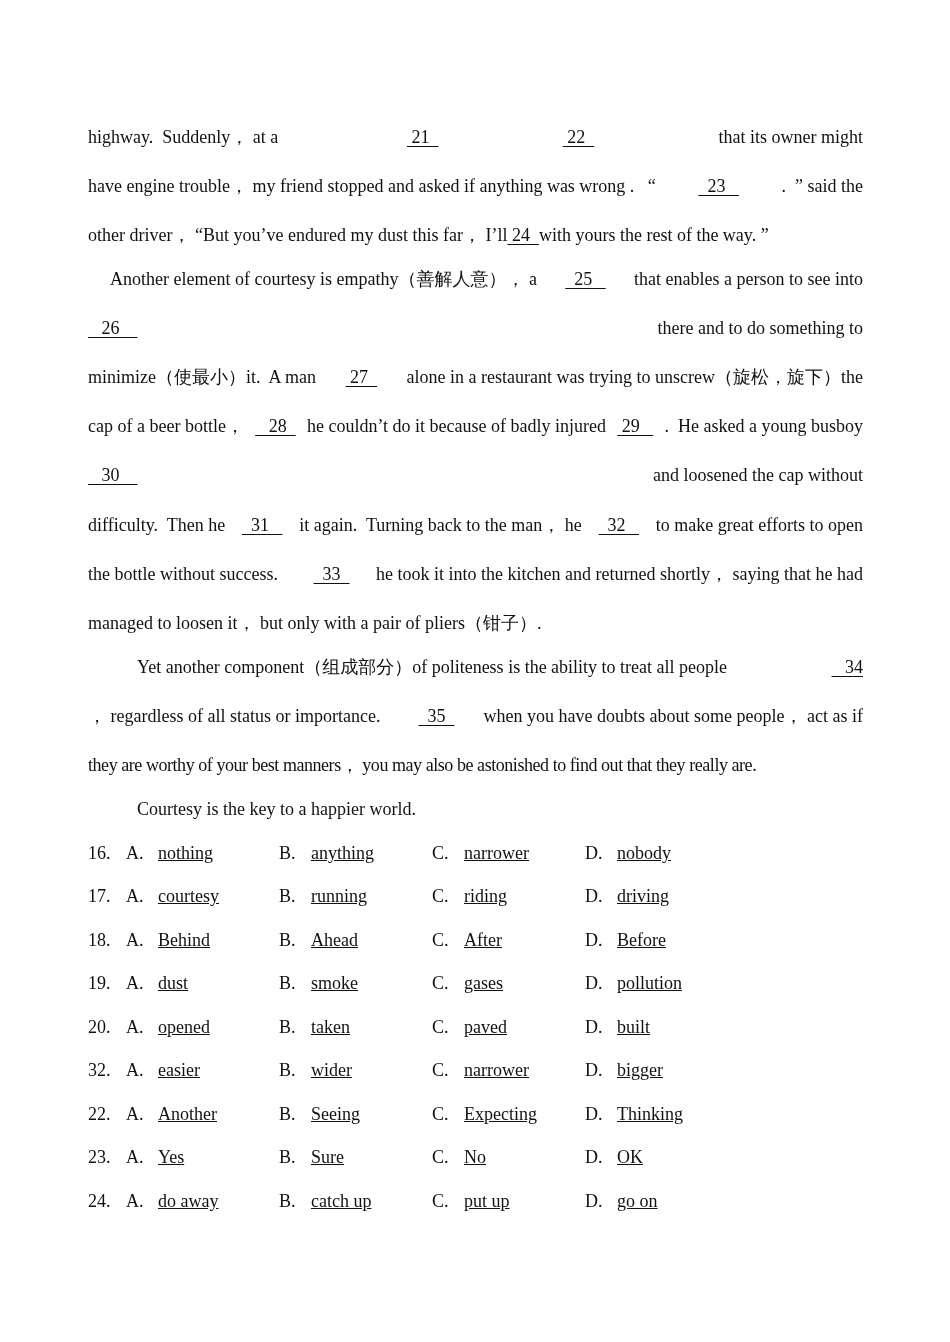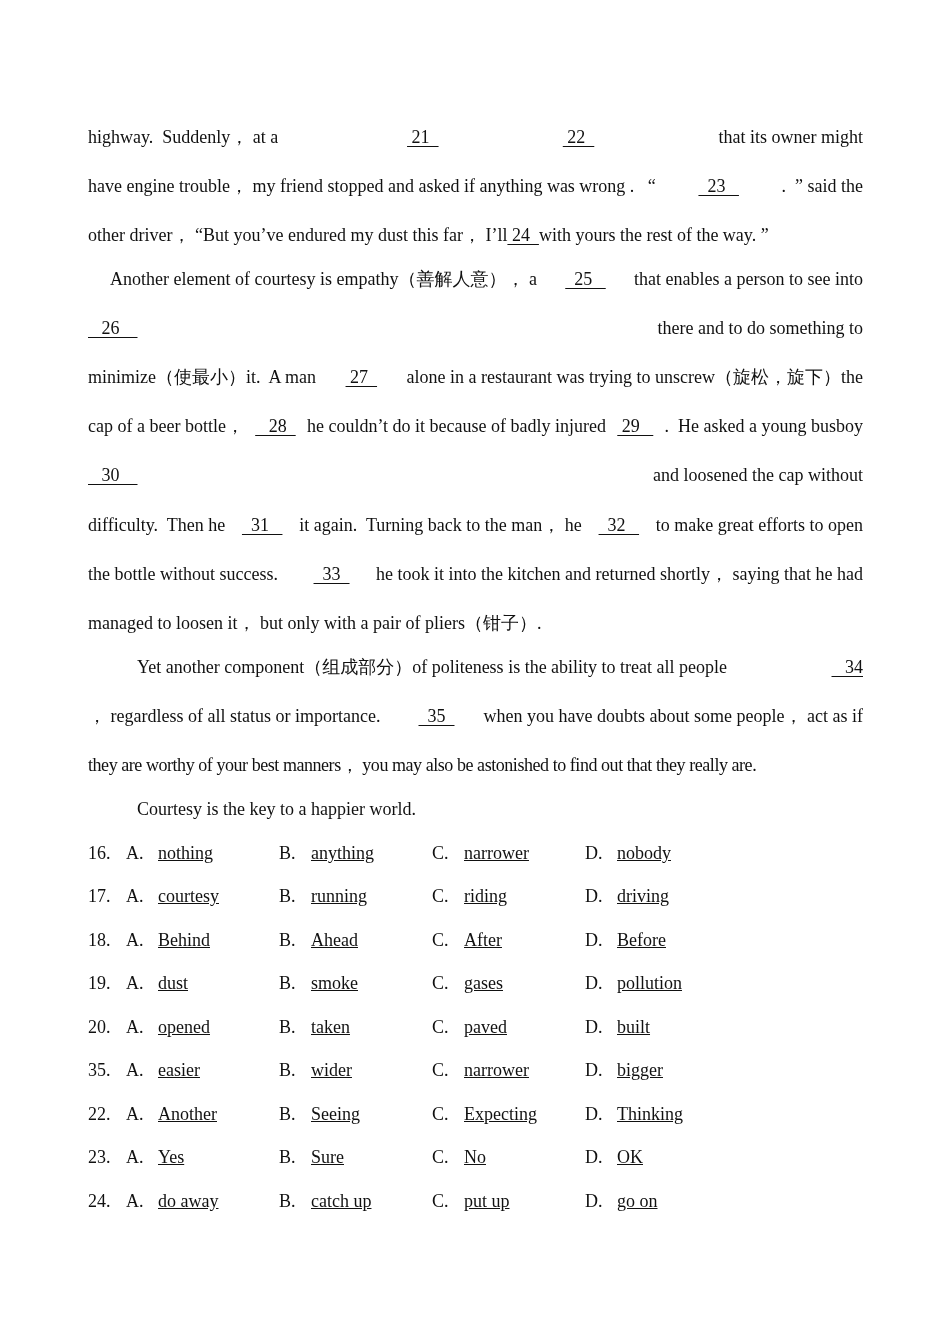--- a/index.html
+++ b/index.html
@@ -188,21 +188,21 @@
 
   <div class="opt-row" style="top:1016px">
     <span class="num">20.</span>
     <span class="opt opt-a"><span class="letter">A.</span><span>opened</span></span>
     <span class="opt opt-b"><span class="letter">B.</span><span>taken</span></span>
     <span class="opt opt-c"><span class="letter">C.</span><span>paved</span></span>
     <span class="opt opt-d"><span class="letter">D.</span><span>built</span></span>
   </div>
 
   <div class="opt-row" style="top:1059px">
-    <span class="num">35.</span>
+    <span class="num">32.</span>
     <span class="opt opt-a"><span class="letter">A.</span><span>easier</span></span>
     <span class="opt opt-b"><span class="letter">B.</span><span>wider</span></span>
     <span class="opt opt-c"><span class="letter">C.</span><span>narrower</span></span>
     <span class="opt opt-d"><span class="letter">D.</span><span>bigger</span></span>
   </div>
 
   <div class="opt-row" style="top:1103px">
     <span class="num">22.</span>
     <span class="opt opt-a"><span class="letter">A.</span><span>Another</span></span>
     <span class="opt opt-b"><span class="letter">B.</span><span>Seeing</span></span>

